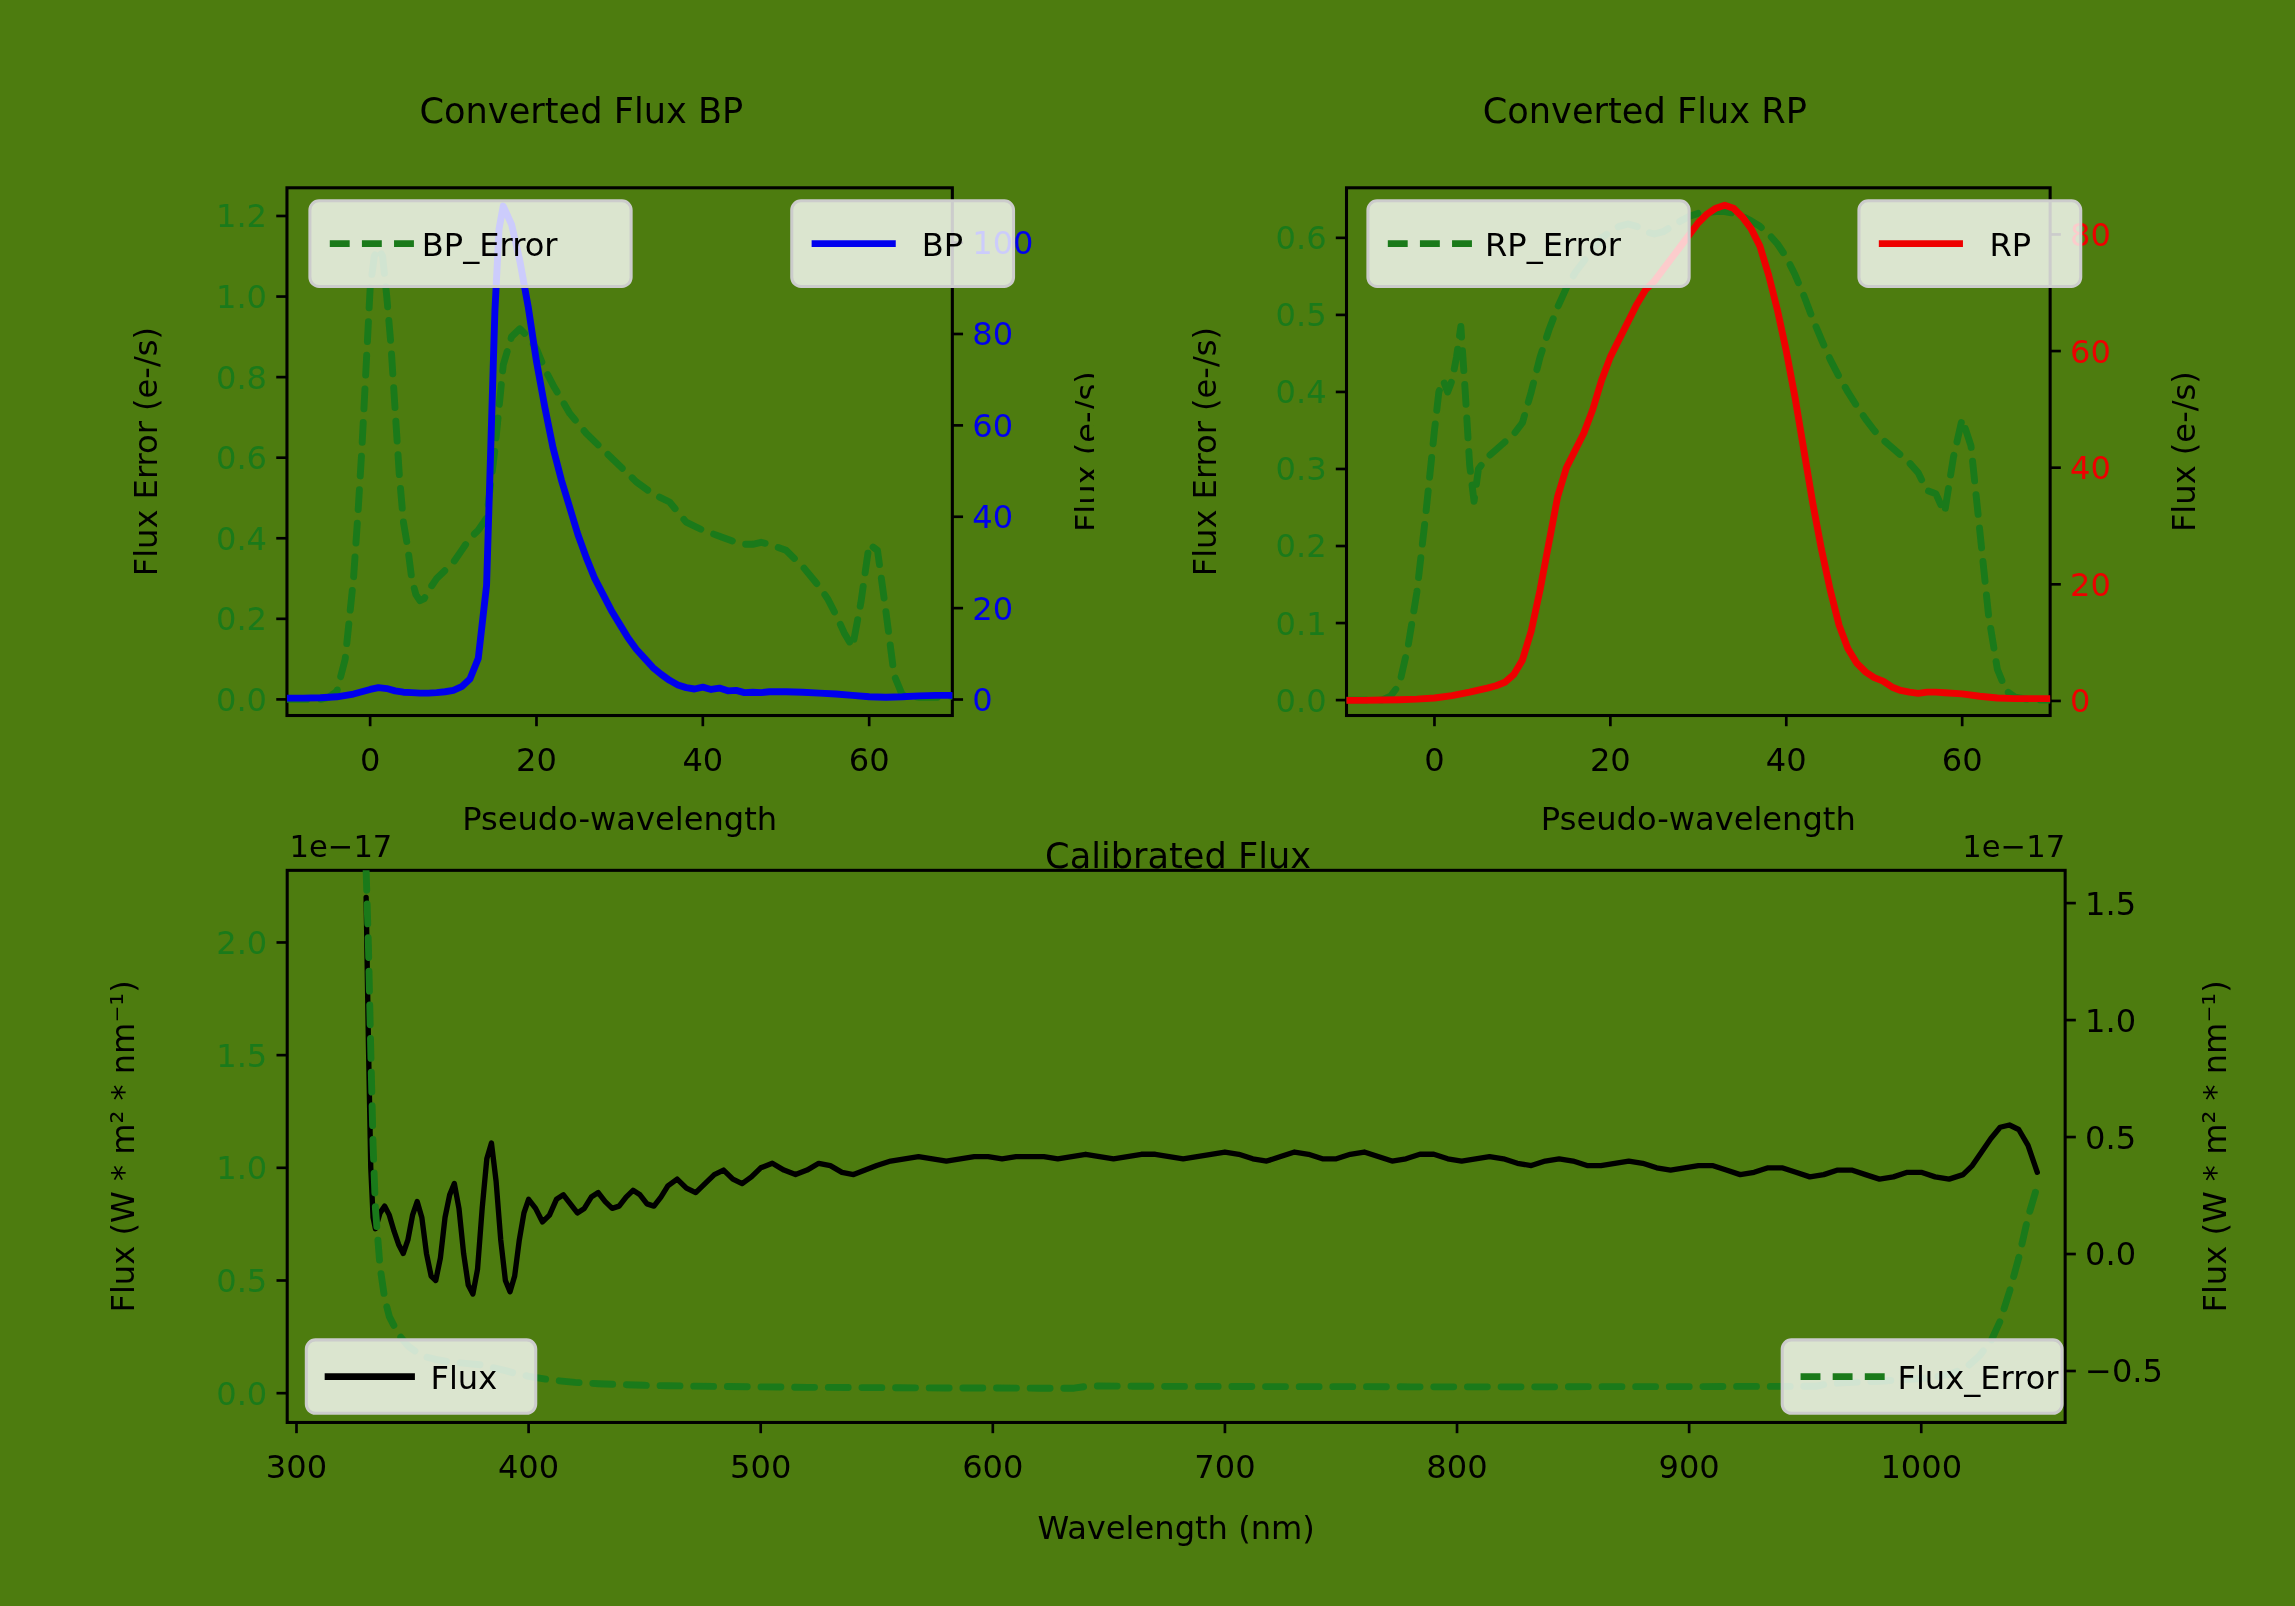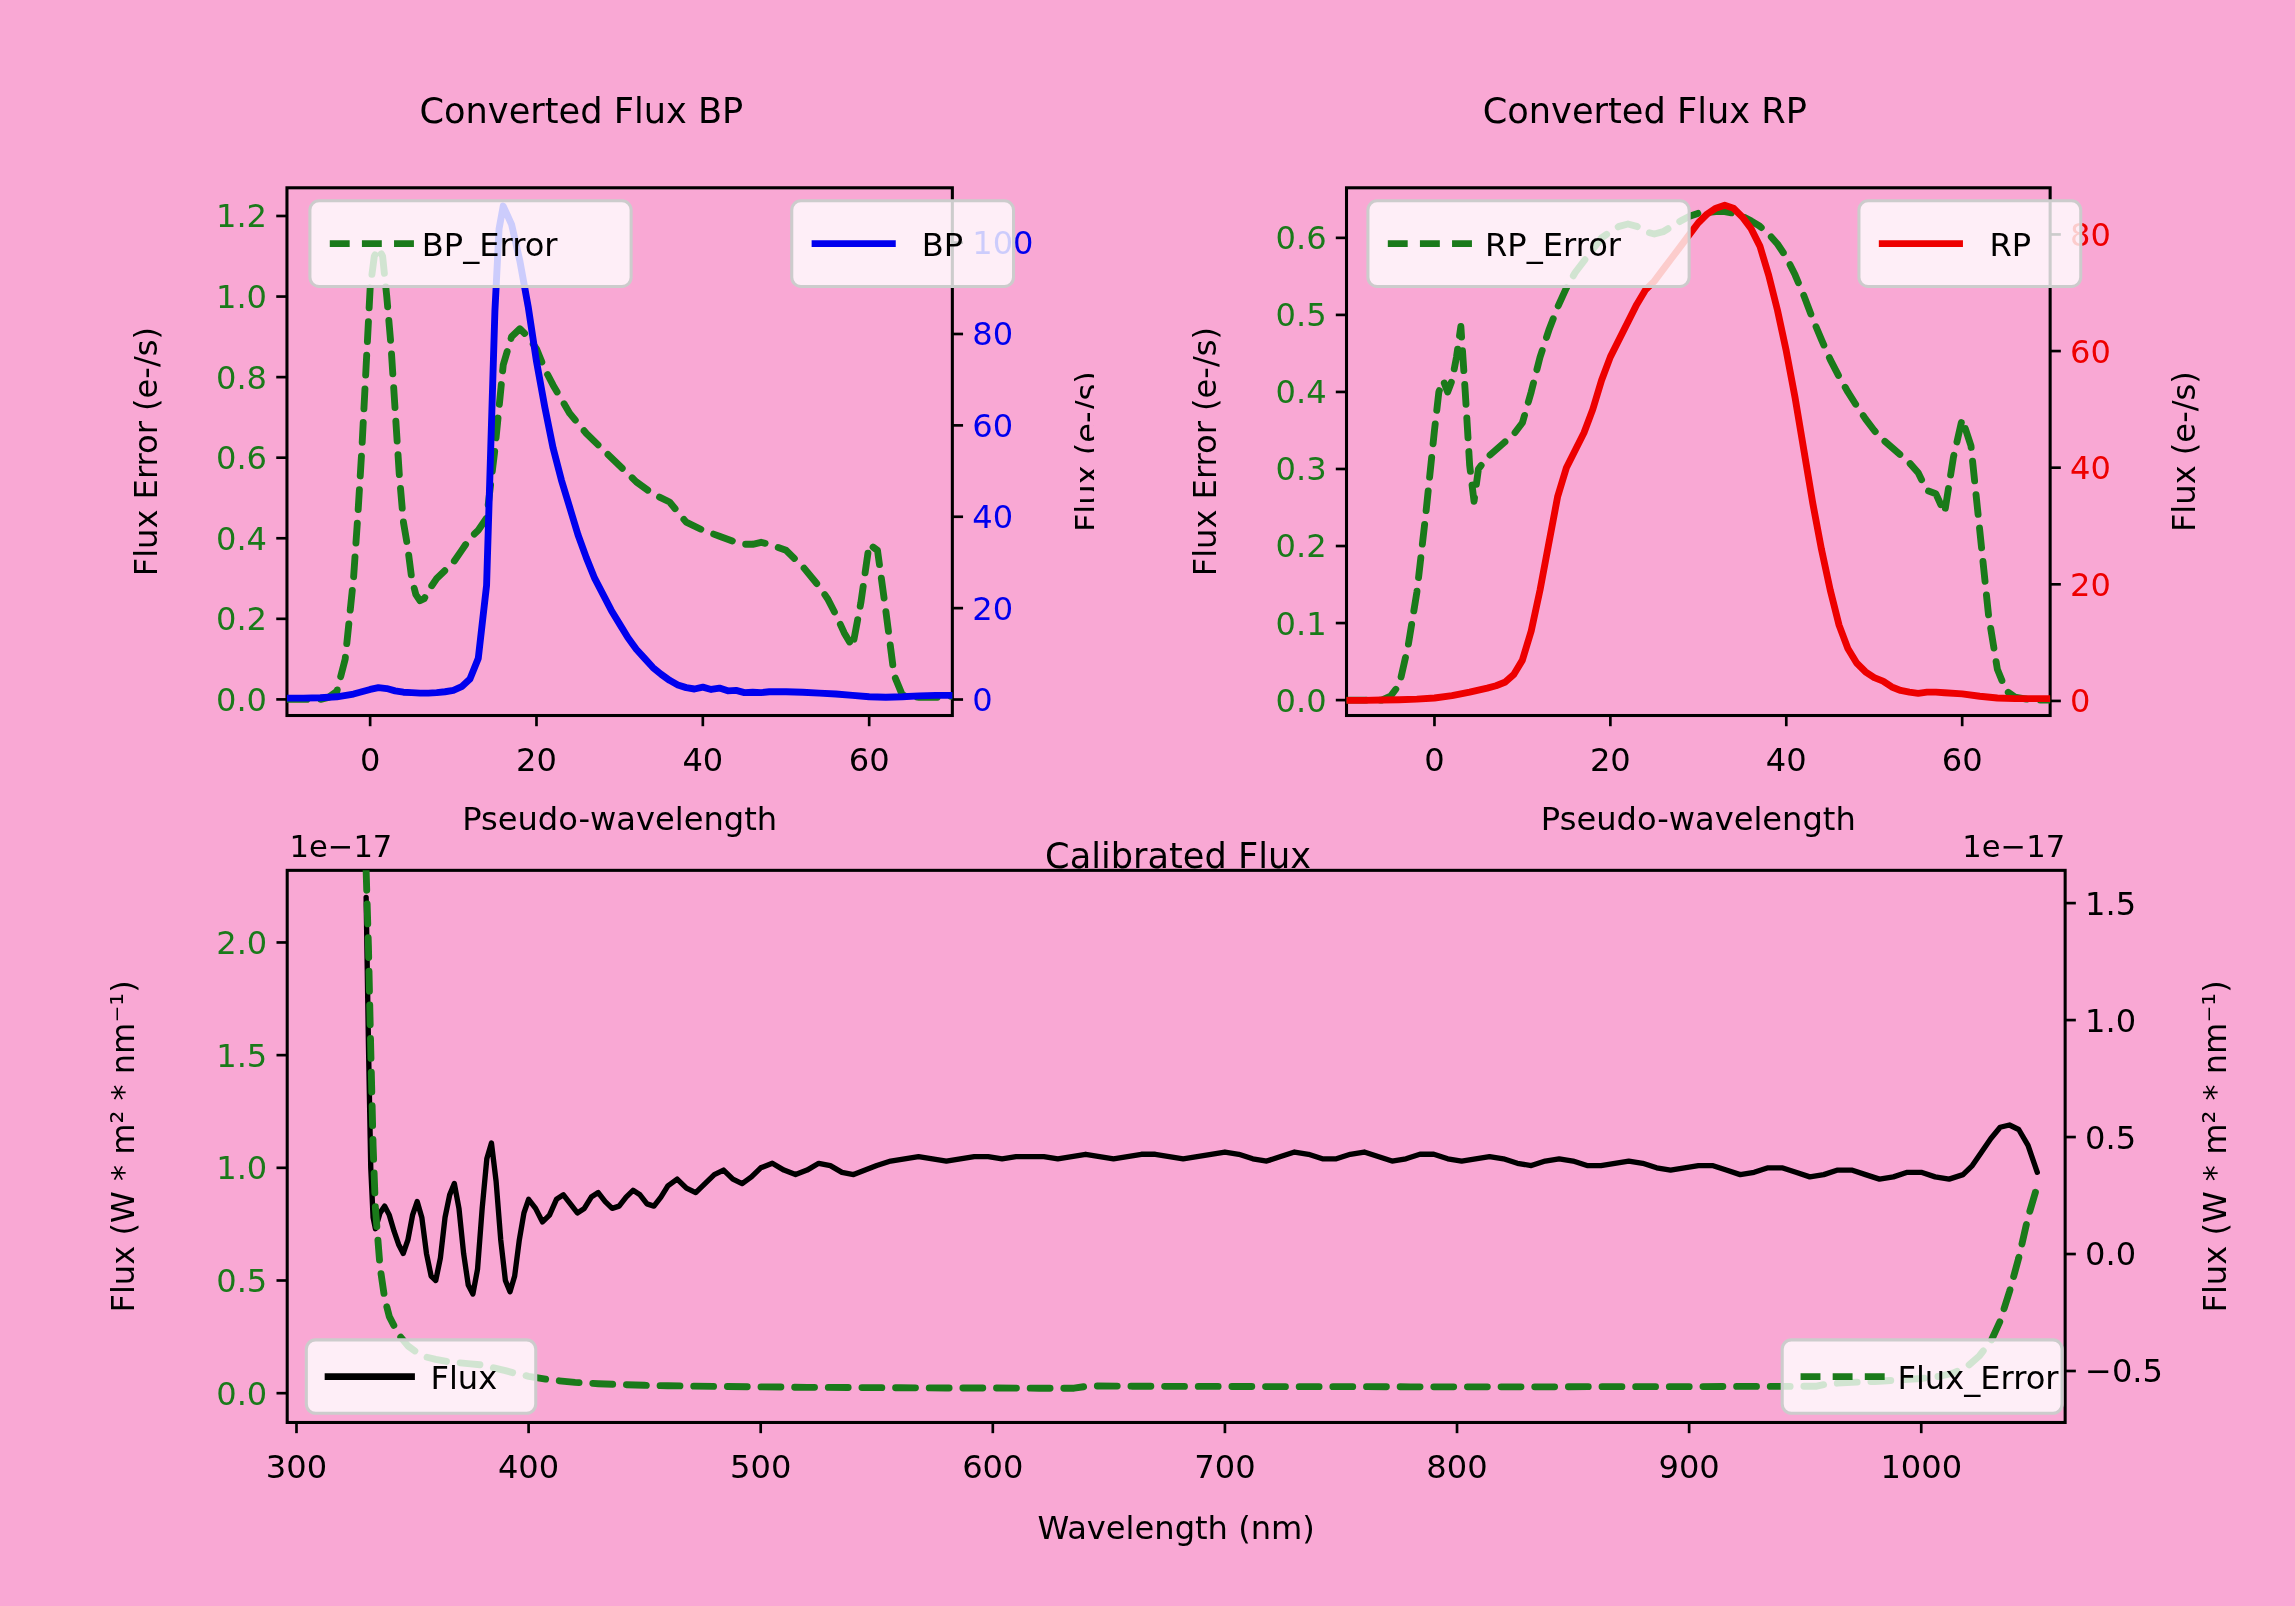--- a/index.html
+++ b/index.html
@@ -1,17 +1,17 @@
 <!DOCTYPE html>
 <html style="font-size:12.2px"><head>
 <meta charset="utf-8">
 <style>
   html,body{margin:0;padding:0;background:#ffffff;}
   body{width:2295px;height:1607px;font-family:"DejaVu Sans","Liberation Sans",sans-serif;overflow:hidden;}
-  #figure{position:relative;width:2295px;height:1607px;background:#f9a8d4;}
+  #figure{position:relative;width:2295px;height:1607px;background:#4d7c0f;}
   svg{display:block;}
   text{font-family:"DejaVu Sans","Liberation Sans",sans-serif;}
   .title{font-size:46px;fill:#000;text-anchor:middle;}
   .axlabel{font-size:42px;fill:#000;text-anchor:middle;}
   .tick{font-size:42px;}
   .offsettext{font-size:40px;fill:#000;}
   .spine{fill:none;stroke:#000;stroke-width:4;}
   .tickmark{stroke:#000;stroke-width:3.5;}
   .legendbox{fill:#ffffff;fill-opacity:0.8;stroke:#cccccc;stroke-width:4;rx:12;}
   .legendtext{font-size:42px;fill:#000;}

